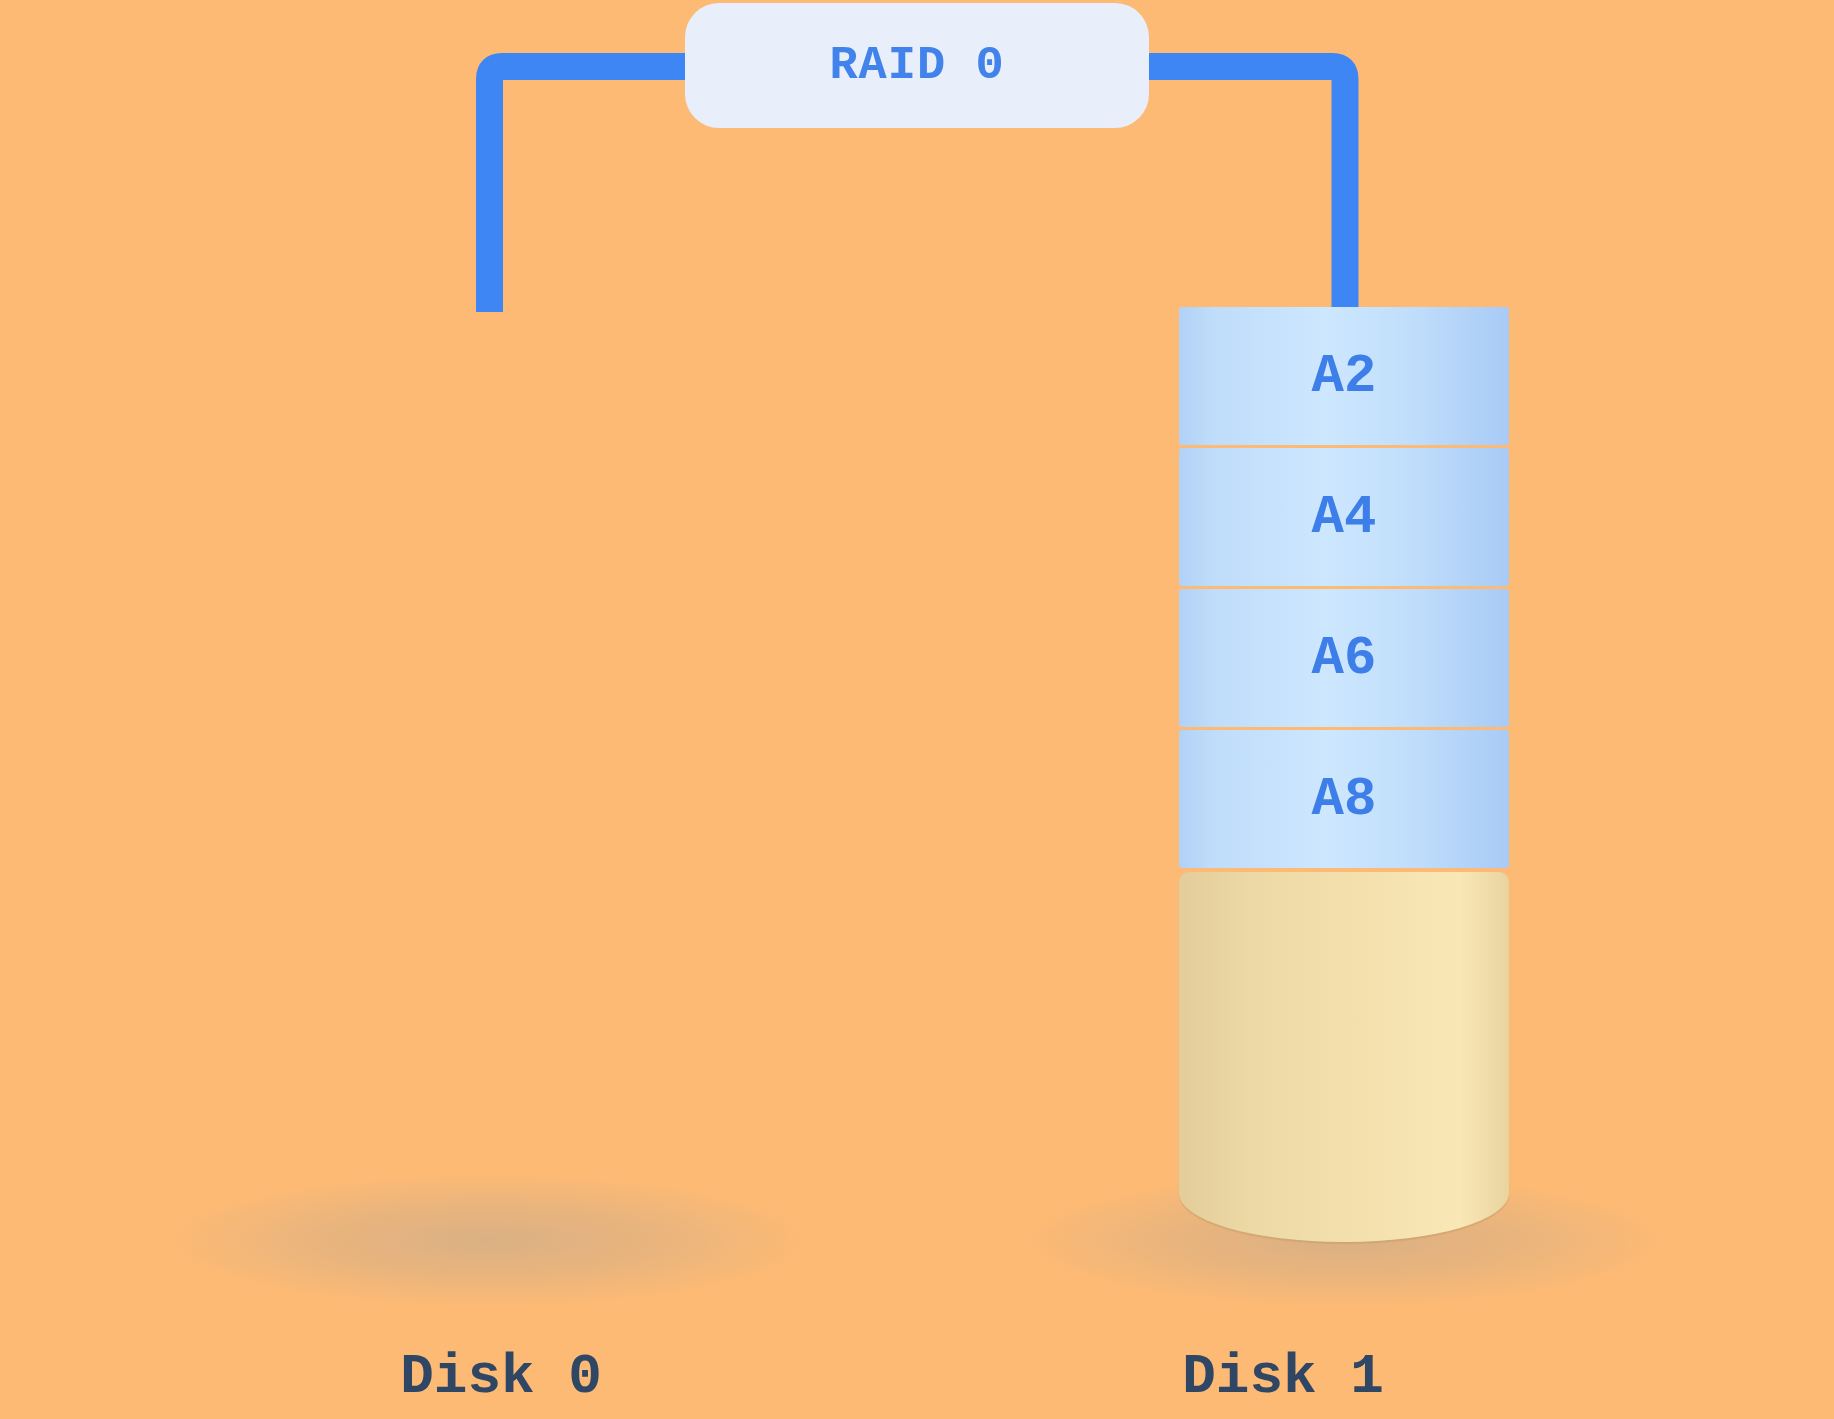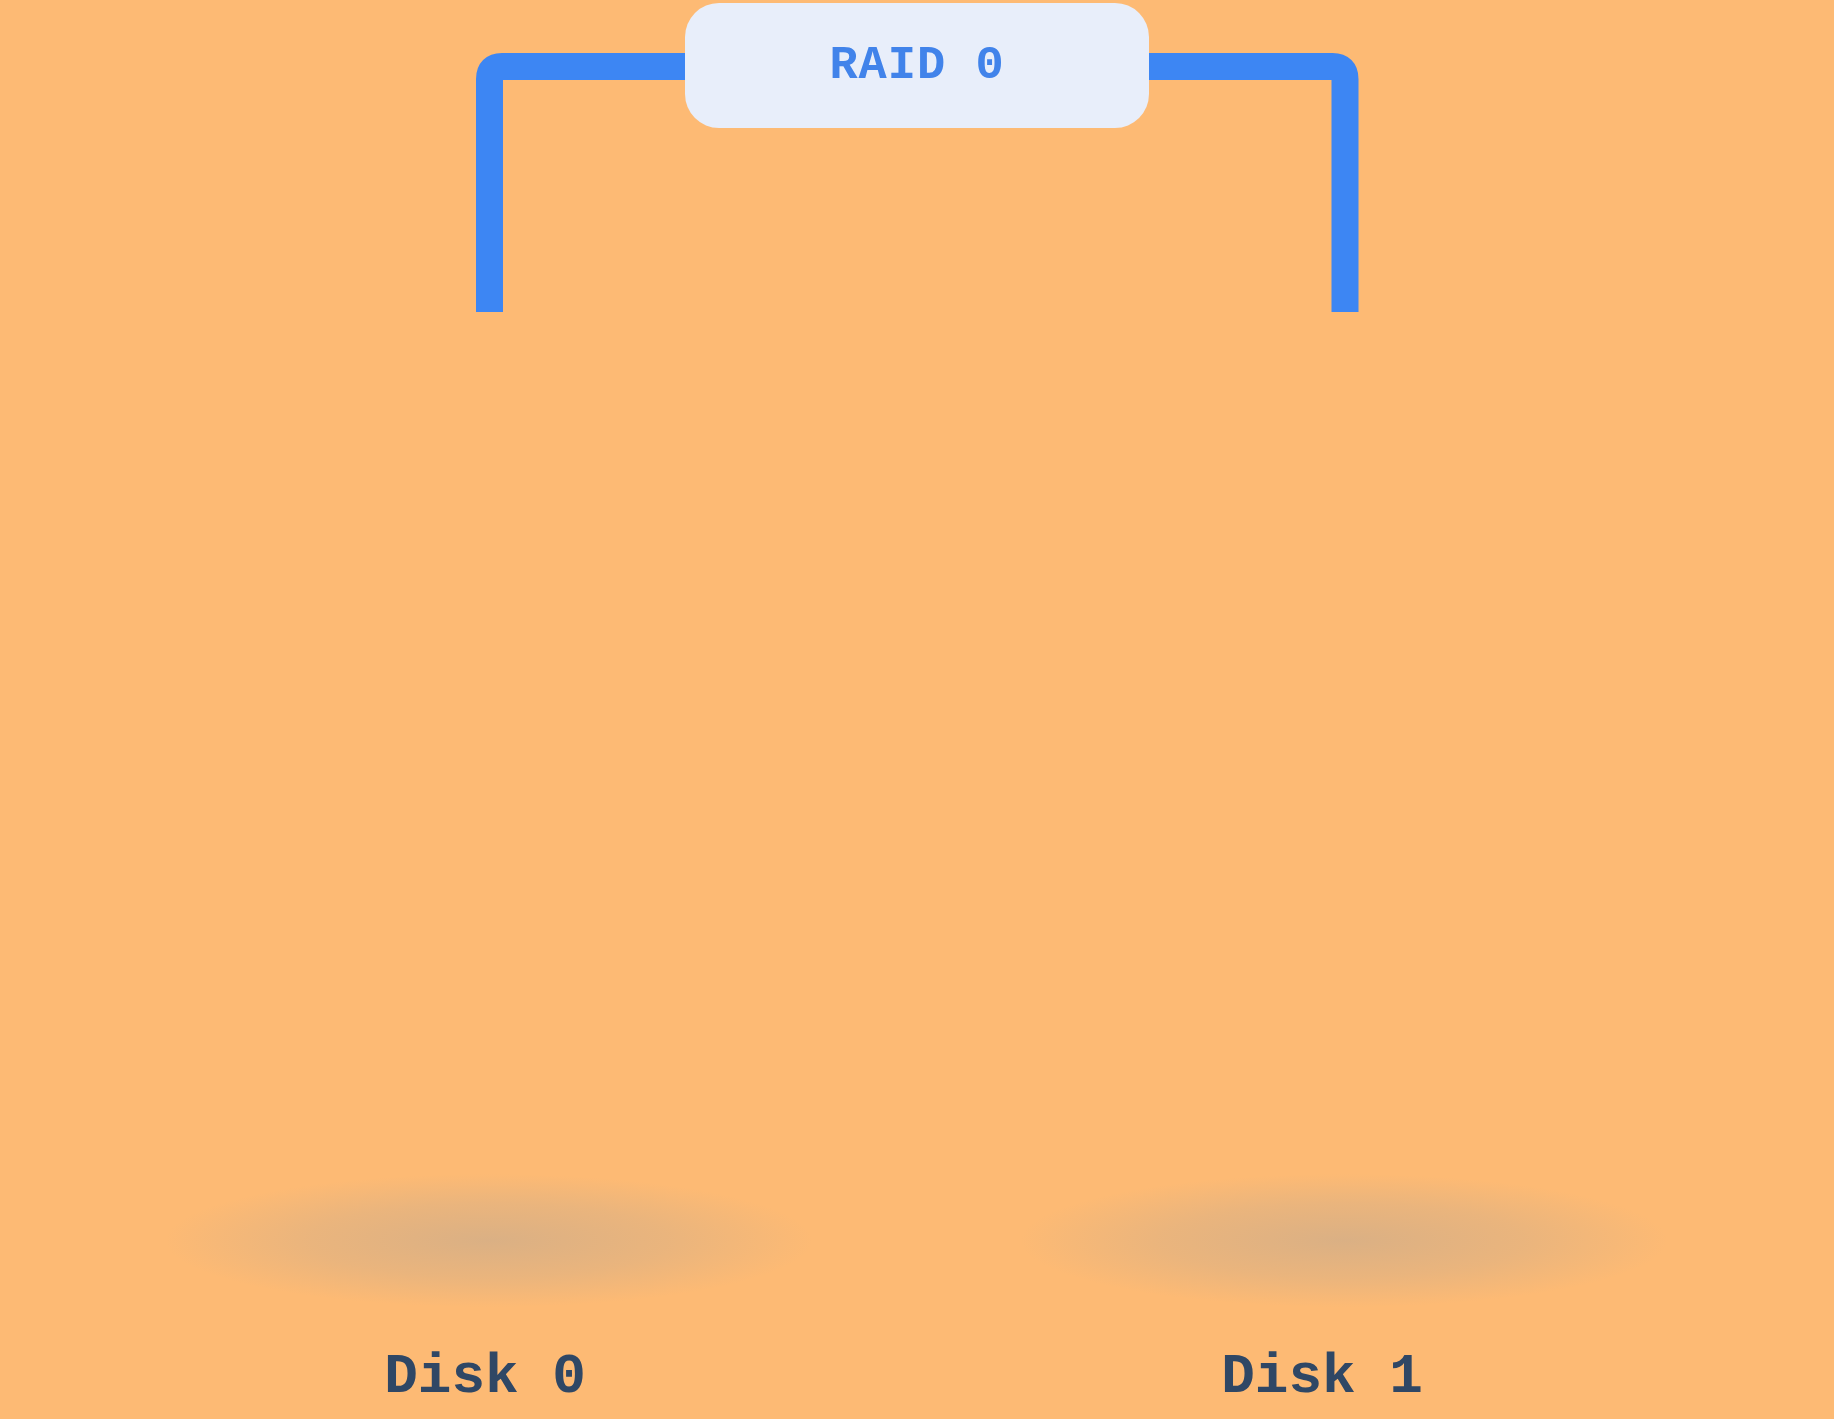--- a/index.html
+++ b/index.html
@@ -100,38 +100,53 @@
   .disk-label {
     position: absolute;
     top: 1345px;
     width: 330px;
     text-align: center;
     color: #2F4765;
     font-size: 56px;
     font-weight: 700;
     z-index: 2;
   }
-  .label-left  { left: 320px; }
-  .label-right { left: 1157px; }
+  .label-left  { left: 336px; }
+  .label-right { left: 1118px; }
 </style>
 </head>
 <body>
 
 <div class="canvas">
 
   <svg class="connectors" width="1834" height="1419" viewBox="0 0 1834 1419">
     <path class="conn-path" d="M 700 66.5 H 502 Q 489.5 66.5 489.5 79 V 312"></path>
     <path class="conn-path" d="M 1134 66.5 H 1332.5 Q 1345 66.5 1345 79 V 312"></path>
   </svg>
 
   <div class="raid-box">
     <span>RAID 0</span>
   </div>
 
   <div class="ground-shadow shadow-left"></div>
   <div class="ground-shadow shadow-right"></div>
 
 
+  <div class="cylinder cyl-right">
+    <div class="block">
+      <span>A2</span>
+    </div>
+    <div class="block">
+      <span>A4</span>
+    </div>
+    <div class="block">
+      <span>A6</span>
+    </div>
+    <div class="block">
+      <span>A8</span>
+    </div>
+    <div class="free-space"></div>
+  </div>
 
   <div class="disk-label label-left">Disk 0</div>
   <div class="disk-label label-right">Disk 1</div>
 
 </div>
 
 </body></html>

